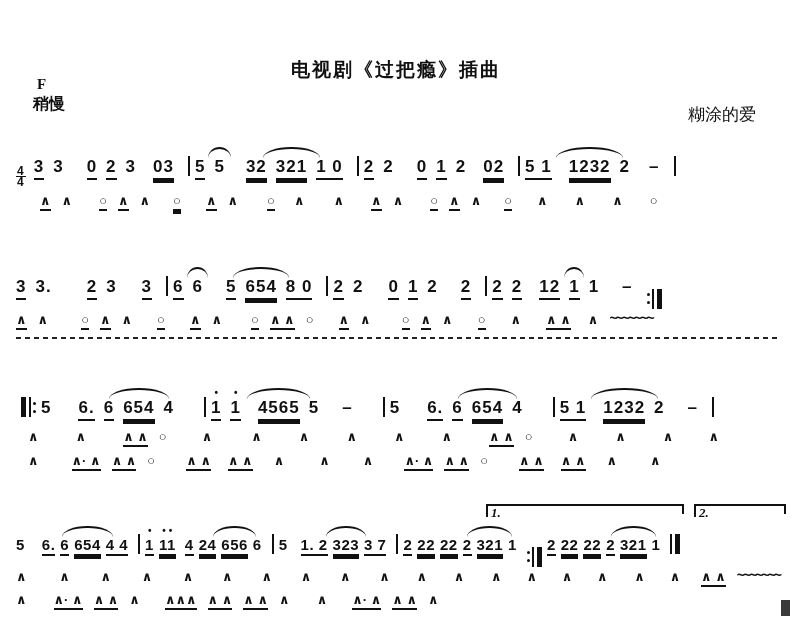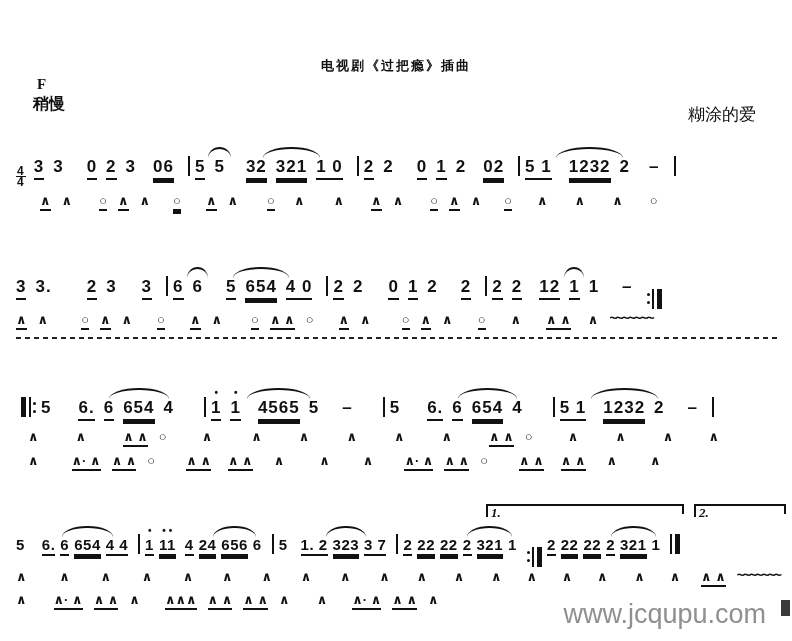--- a/index.html
+++ b/index.html
@@ -1,21 +1,21 @@
 <!DOCTYPE html>
 <html><head>
 <meta charset="utf-8">
 <style>
   html,body{margin:0;padding:0;background:#fff;}
   .page{position:relative;width:792px;height:641px;background:#fff;overflow:hidden;
         font-family:"Liberation Sans","DejaVu Sans",sans-serif;color:#111;}
   .title{position:absolute;top:10px;left:0;width:100%;text-align:center;
          font-size:30px;font-weight:700;letter-spacing:26px;text-indent:26px;}
   .subtitle{position:absolute;top:57px;left:0;width:100%;text-align:center;
-         font-size:13px;font-weight:700;letter-spacing:2px;}
+         font-size:19px;font-weight:700;letter-spacing:2px;}
   .key{position:absolute;left:37px;top:76px;font-size:15px;font-weight:700;font-family:"Liberation Serif","DejaVu Serif",serif;}
   .tempo{position:absolute;left:33px;top:94px;font-size:16px;font-weight:700;}
   .composer{position:absolute;right:36px;top:103px;font-size:17px;}
   .music-row{position:absolute;left:16px;right:12px;display:flex;align-items:baseline;white-space:nowrap;}
   .row-notes{font-size:17px;letter-spacing:1px;}
   .row-notes.tight{font-size:15px;letter-spacing:.5px;}
   .row-syms{font-size:13px;}
   .tok{position:relative;display:inline-block;white-space:pre;font-weight:700;margin-right:9px;}
   .tight .tok{margin-right:5px;}
   .row-syms .tok{margin-right:11px;}
@@ -70,21 +70,21 @@
         <span class="tsn">4</span>
         <span>4</span>
       </span>
       <span class="tok u1">3</span>
       <span class="tok">3</span>
       <span class="gap" style="width: 14px;"></span>
       <span class="tok u1">0</span>
       <span class="tok u1">2</span>
       <span class="tok">3</span>
       <span class="gap" style="width: 8px;"></span>
-      <span class="tok u2">06</span>
+      <span class="tok u2">03</span>
       <span class="barg">
         <i class="bar"></i>
       </span>
       <span class="tok u1">5</span>
       <span class="tok">5<b class="arc" style="width: 220%; left: -60%;"></b></span>
       <span class="gap" style="width: 12px;"></span>
       <span class="tok u2">32</span>
       <span class="tok u2">321<b class="arc" style="width: 180%; left: -40%;"></b></span>
       <span class="tok u1">1 0</span>
       <span class="barg">
@@ -159,21 +159,21 @@
       <span class="gap" style="width: 16px;"></span>
       <span class="tok u1">3</span>
       <span class="barg">
         <i class="bar"></i>
       </span>
       <span class="tok u1">6</span>
       <span class="tok">6<b class="arc" style="width: 200%; left: -50%;"></b></span>
       <span class="gap" style="width: 14px;"></span>
       <span class="tok u1">5</span>
       <span class="tok u2">654<b class="arc" style="width: 180%; left: -40%;"></b></span>
-      <span class="tok u1">4 0</span>
+      <span class="tok u1">8 0</span>
       <span class="barg">
         <i class="bar"></i>
       </span>
       <span class="tok u1">2</span>
       <span class="tok">2</span>
       <span class="gap" style="width: 16px;"></span>
       <span class="tok u1">0</span>
       <span class="tok u1">1</span>
       <span class="tok">2</span>
       <span class="gap" style="width: 14px;"></span>
@@ -450,15 +450,14 @@
       <span class="tok u1">∧ ∧</span>
       <span class="tok">∧</span>
       <span class="gap" style="width: 16px;"></span>
       <span class="tok">∧</span>
       <span class="gap" style="width: 14px;"></span>
       <span class="tok u1">∧· ∧</span>
       <span class="tok u1">∧ ∧</span>
       <span class="tok">∧</span>
     </div>
 
-  <div class="watermark">www.jcqupu.com</div>
   <div class="corner-box"></div>
 </div>
 
 </body></html>

